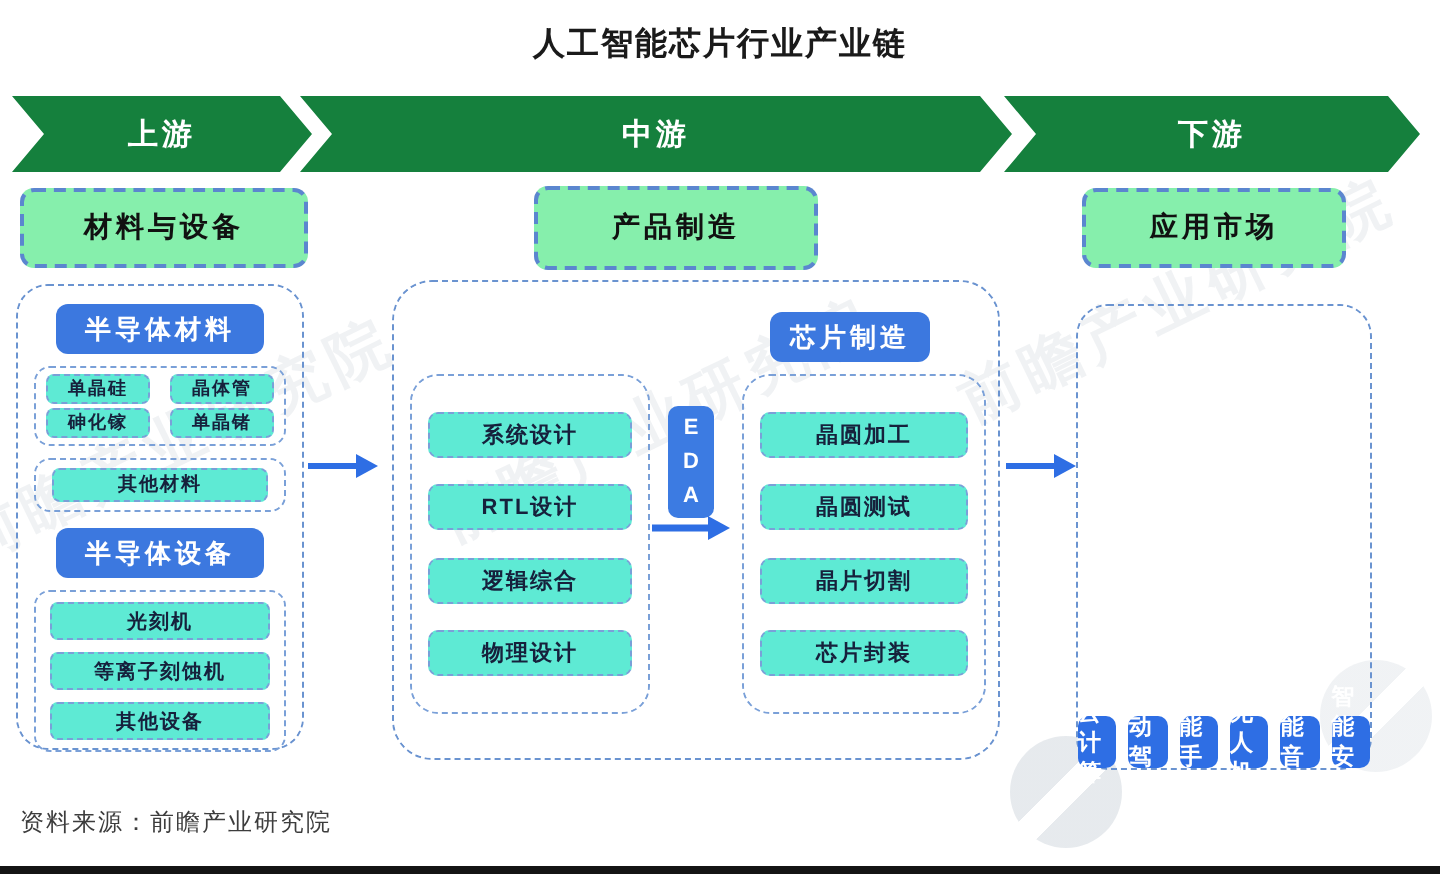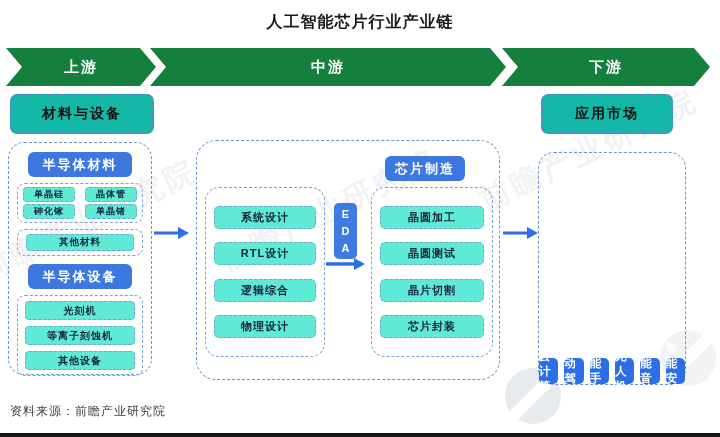--- a/index.html
+++ b/index.html
@@ -17,21 +17,21 @@
     position:absolute;top:48px;height:38px;background:#15803d;color:#fff;
     display:flex;align-items:center;justify-content:center;
     font-size:15px;font-weight:bold;letter-spacing:2px;
     clip-path:polygon(0 0,calc(100% - 16px) 0,100% 50%,calc(100% - 16px) 100%,0 100%,16px 50%);
   }
   .seg-up{left:6px;width:150px;}
   .seg-mid{left:150px;width:356px;}
   .seg-down{left:502px;width:208px;}
   
   .label-box{
-    position:absolute;border:2px dashed #5B86CF;border-radius:7px;background:#14b8a6;
+    position:absolute;border:2px dashed #5B86CF;border-radius:7px;background:#86efac;
     display:flex;align-items:center;justify-content:center;
     font-size:14px;font-weight:bold;color:#111;letter-spacing:2px;
   }
   .label-up{left:10px;top:94px;width:140px;height:36px;}
   .label-mid{left:267px;top:93px;width:138px;height:38px;}
   .label-down{left:541px;top:94px;width:128px;height:36px;}
   
   .col{
     position:absolute;border:1.5px dashed #6A93D0;border-radius:16px;box-sizing:border-box;
   }
@@ -112,20 +112,21 @@
   <div class="wm-logo logo1"></div>
   <div class="wm-logo logo2"></div>
 
   <div class="title">人工智能芯片行业产业链</div>
 
   <div class="band-seg seg-up">上游</div>
   <div class="band-seg seg-mid">中游</div>
   <div class="band-seg seg-down">下游</div>
 
   <div class="label-box label-up">材料与设备</div>
+  <div class="label-box label-mid">产品制造</div>
   <div class="label-box label-down">应用市场</div>
 
   <div class="col col-up">
     <div class="sub-header">半导体材料</div>
     <div class="dash-wrap grid-wrap">
       <div class="item">单晶硅</div>
       <div class="item">晶体管</div>
       <div class="item">砷化镓</div>
       <div class="item">单晶锗</div>
     </div>

